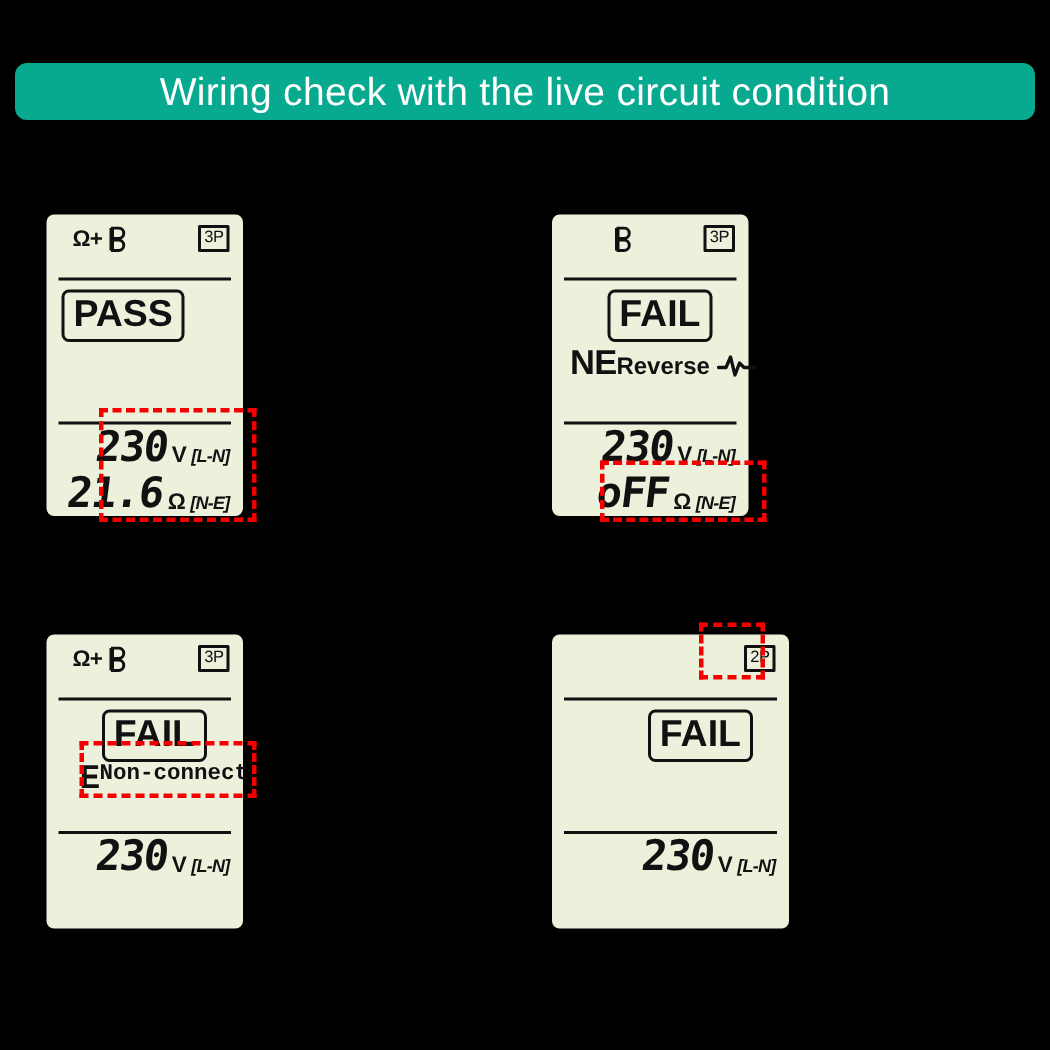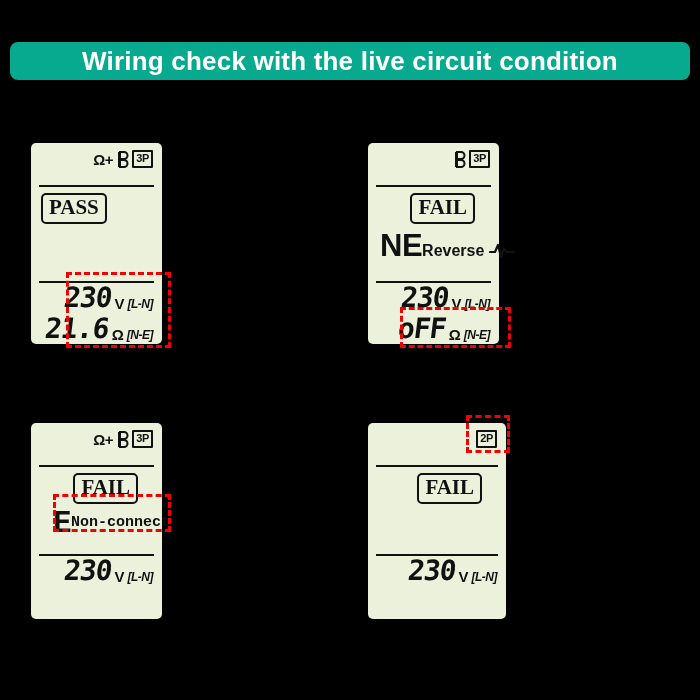--- a/index.html
+++ b/index.html
@@ -24,21 +24,21 @@
     height: 38px;
     background: #07a98f;
     border-radius: 8px;
     display: flex;
     align-items: center;
     justify-content: center;
   }
   .banner-text {
     color: #ffffff;
     font-size: 26px;
-    font-weight: bold;
+    font-weight: normal;
     letter-spacing: 0.2px;
     white-space: nowrap;
   }
 
   
   .panel {
     position: absolute;
     background: #ecf1dc;
     border-radius: 5px;
     box-sizing: border-box;
@@ -69,60 +69,60 @@
   }
   .plug-ico {
     display: inline-block;
     width: 13px;
     height: 17px;
   }
   .pbadge {
     border: 2px solid #111;
     color: #111;
     font-size: 11px;
-    font-weight: bold;
+    font-weight: normal;
     line-height: 1;
     padding: 1px 2px 2px 2px;
     letter-spacing: -0.3px;
     border-radius: 1px;
+    margin-left: 45px;
   }
 
   
   .rule {
     position: absolute;
     left: 8px;
     right: 8px;
     height: 2px;
     background: #111;
   }
 
   
   .verdict {
     position: absolute;
     border: 2px solid #111;
     border-radius: 5px;
-    font-size: 21px;
+    font-size: 25px;
     font-weight: bold;
     color: #111;
     line-height: 1;
     padding: 2px 6px 4px 6px;
     letter-spacing: 0px;
-    font-family: Liberation Serif, serif;
   }
   .verdict.left  { left: 10px; }
   .verdict.right { right: 24px; }
 
   
   .msg {
     position: absolute;
     color: #111;
     white-space: nowrap;
   }
   .msg-big {
-    font-size: 31px;
+    font-size: 23px;
     font-weight: bold;
     line-height: 1;
     letter-spacing: -0.5px;
   }
   .msg-sub {
     font-size: 16px;
     font-weight: bold;
     line-height: 1;
   }
   .msg-sup {
@@ -300,21 +300,21 @@
     <div class="readout" style="top:134px;">
       <span class="seg">230</span>
       <span class="unit">V</span>
       <span class="term">[L-N]</span>
     </div>
 
   </div>
 </div>
 <div class="hl" style="left:53px; top:494px; width:118px; height:38px;"></div>
 
-<div class="panel" style="left:368px; top:423px; width:138px; height:196px;">
+<div class="panel" style="left:368px; top:423px; width:158px; height:196px;">
   <div class="panel-inner">
 
     <div class="hdr">
       <span class="pbadge">2P</span>
     </div>
 
     <div class="rule" style="top:42px;"></div>
 
     <div class="verdict right" style="top:50px;">FAIL</div>
 

